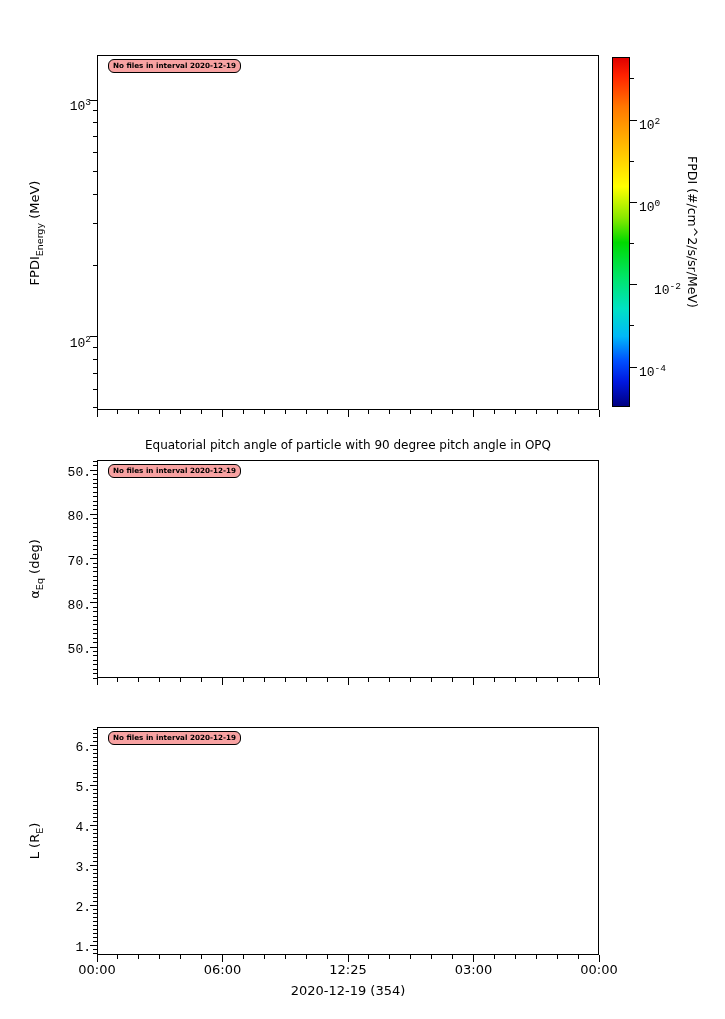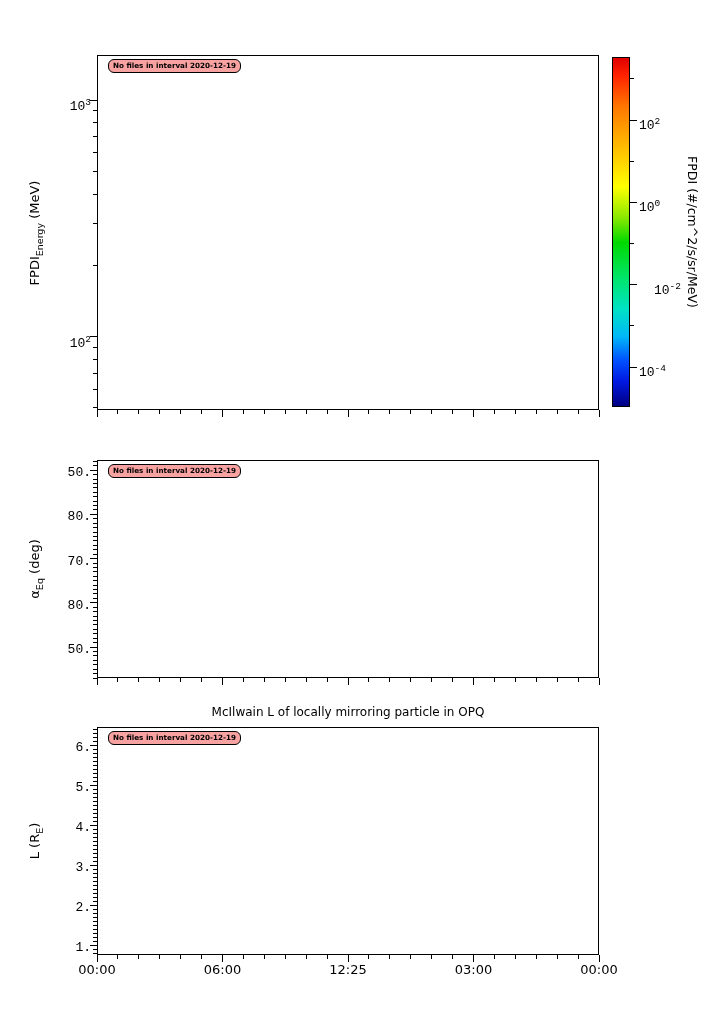--- a/index.html
+++ b/index.html
@@ -60,20 +60,21 @@
     <div class="tick" style="left: 452.083px; top: 410px; width: 1px; height: 4px;"></div>
     <div class="tick" style="left: 473px; top: 410px; width: 1px; height: 7px;"></div>
     <div class="tick" style="left: 493.917px; top: 410px; width: 1px; height: 4px;"></div>
     <div class="tick" style="left: 514.833px; top: 410px; width: 1px; height: 4px;"></div>
     <div class="tick" style="left: 535.75px; top: 410px; width: 1px; height: 4px;"></div>
     <div class="tick" style="left: 556.667px; top: 410px; width: 1px; height: 4px;"></div>
     <div class="tick" style="left: 577.583px; top: 410px; width: 1px; height: 4px;"></div>
     <div class="tick" style="left: 598.5px; top: 410px; width: 1px; height: 7px;"></div>
     <div class="note" style="left: 108px; top: 59px; background: rgb(248, 162, 162); border-color: rgb(0, 0, 0);">No files in interval 2020-12-19</div>
     <div class="axlabel rot270" style="left: 36px; top: 232.5px;"><span>FPDI</span><sub>Energy</sub><span> (MeV)</span></div>
+    <div class="title" style="left: 97px; top: 438px; width: 502px;">Equatorial pitch angle of particle with 90 degree pitch angle in OPQ</div>
     <div class="box" style="left: 97px; top: 460px; width: 502px; height: 218px;"></div>
     <div class="tick" style="left: 90px; top: 469.67px; width: 7px; height: 1px;"></div>
     <div class="ylab" style="left: 37px; width: 54px; top: 460.17px;">50.</div>
     <div class="tick" style="left: 90px; top: 513.889px; width: 7px; height: 1px;"></div>
     <div class="ylab" style="left: 37px; width: 54px; top: 504.389px;">80.</div>
     <div class="tick" style="left: 90px; top: 558.109px; width: 7px; height: 1px;"></div>
     <div class="ylab" style="left: 37px; width: 54px; top: 548.609px;">70.</div>
     <div class="tick" style="left: 90px; top: 602.328px; width: 7px; height: 1px;"></div>
     <div class="ylab" style="left: 37px; width: 54px; top: 592.828px;">80.</div>
     <div class="tick" style="left: 90px; top: 646.547px; width: 7px; height: 1px;"></div>
@@ -143,21 +144,20 @@
     <div class="tick" style="left: 452.083px; top: 678px; width: 1px; height: 4px;"></div>
     <div class="tick" style="left: 473px; top: 678px; width: 1px; height: 7px;"></div>
     <div class="tick" style="left: 493.917px; top: 678px; width: 1px; height: 4px;"></div>
     <div class="tick" style="left: 514.833px; top: 678px; width: 1px; height: 4px;"></div>
     <div class="tick" style="left: 535.75px; top: 678px; width: 1px; height: 4px;"></div>
     <div class="tick" style="left: 556.667px; top: 678px; width: 1px; height: 4px;"></div>
     <div class="tick" style="left: 577.583px; top: 678px; width: 1px; height: 4px;"></div>
     <div class="tick" style="left: 598.5px; top: 678px; width: 1px; height: 7px;"></div>
     <div class="note" style="left: 108px; top: 464px; background: rgb(248, 162, 162); border-color: rgb(0, 0, 0);">No files in interval 2020-12-19</div>
     <div class="axlabel rot270" style="left: 36px; top: 569px;"><span>α</span><sub>Eq</sub><span> (deg)</span></div>
-    <div class="title" style="left: 97px; top: 705px; width: 502px;">McIlwain L of locally mirroring particle in OPQ</div>
     <div class="box" style="left: 97px; top: 727px; width: 502px; height: 228px;"></div>
     <div class="tick" style="left: 90px; top: 744.5px; width: 7px; height: 1px;"></div>
     <div class="ylab" style="left: 37px; width: 54px; top: 735px;">6.</div>
     <div class="tick" style="left: 90px; top: 784.5px; width: 7px; height: 1px;"></div>
     <div class="ylab" style="left: 37px; width: 54px; top: 775px;">5.</div>
     <div class="tick" style="left: 90px; top: 824.5px; width: 7px; height: 1px;"></div>
     <div class="ylab" style="left: 37px; width: 54px; top: 815px;">4.</div>
     <div class="tick" style="left: 90px; top: 864.5px; width: 7px; height: 1px;"></div>
     <div class="ylab" style="left: 37px; width: 54px; top: 855px;">3.</div>
     <div class="tick" style="left: 90px; top: 904.5px; width: 7px; height: 1px;"></div>
@@ -240,20 +240,21 @@
     <div class="tick" style="left: 556.667px; top: 955px; width: 1px; height: 4px;"></div>
     <div class="tick" style="left: 577.583px; top: 955px; width: 1px; height: 4px;"></div>
     <div class="tick" style="left: 598.5px; top: 955px; width: 1px; height: 7px;"></div>
     <div class="note" style="left: 108px; top: 731px; background: rgb(248, 162, 162); border-color: rgb(0, 0, 0);">No files in interval 2020-12-19</div>
     <div class="axlabel rot270" style="left: 36px; top: 841px;"><span>L (R</span><sub>E</sub><span>)</span></div>
     <div class="xlab" style="left: 67px; top: 962px; width: 60px;">00:00</div>
     <div class="xlab" style="left: 192.5px; top: 962px; width: 60px;">06:00</div>
     <div class="xlab" style="left: 318px; top: 962px; width: 60px;">12:25</div>
     <div class="xlab" style="left: 443.5px; top: 962px; width: 60px;">03:00</div>
     <div class="xlab" style="left: 569px; top: 962px; width: 60px;">00:00</div>
+    <div class="xlab" style="left: 97px; top: 983px; width: 502px;">2020-12-19 (354)</div>
     <div class="box" style="left: 612px; top: 57px; width: 18px; height: 350px; background: linear-gradient(rgb(224, 0, 0) 0%, rgb(255, 34, 0) 5%, rgb(255, 119, 0) 14%, rgb(255, 179, 0) 24%, rgb(255, 255, 0) 37%, rgb(136, 232, 0) 46%, rgb(0, 217, 0) 53%, rgb(0, 229, 104) 63%, rgb(0, 226, 196) 72%, rgb(0, 184, 248) 80%, rgb(0, 80, 255) 87%, rgb(0, 24, 224) 93%, rgb(0, 0, 130) 100%);"></div>
     <div class="tick" style="left: 630px; top: 119.5px; width: 7px; height: 1px;"></div>
     <div class="ylab" style="left: 639px; top: 109px; width: 42px; text-align: left;"><span>10</span><sup>2</sup></div>
     <div class="tick" style="left: 630px; top: 201.853px; width: 7px; height: 1px;"></div>
     <div class="ylab" style="left: 639px; top: 191.353px; width: 42px; text-align: left;"><span>10</span><sup>0</sup></div>
     <div class="tick" style="left: 630px; top: 284.206px; width: 7px; height: 1px;"></div>
     <div class="ylab" style="left: 639px; top: 273.706px; width: 42px; text-align: right;"><span>10</span><sup>-2</sup></div>
     <div class="tick" style="left: 630px; top: 366.559px; width: 7px; height: 1px;"></div>
     <div class="ylab" style="left: 639px; top: 356.059px; width: 42px; text-align: left;"><span>10</span><sup>-4</sup></div>
     <div class="tick" style="left: 630px; top: 78.3235px; width: 4px; height: 1px;"></div>

